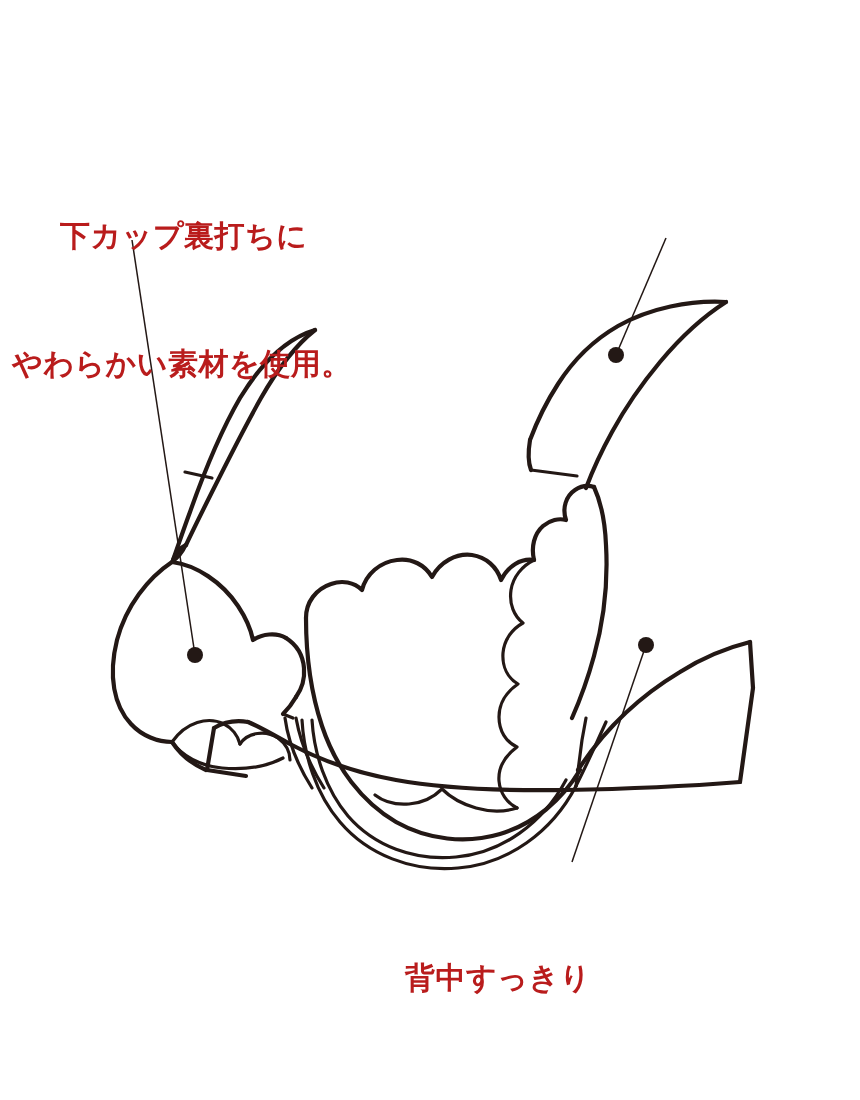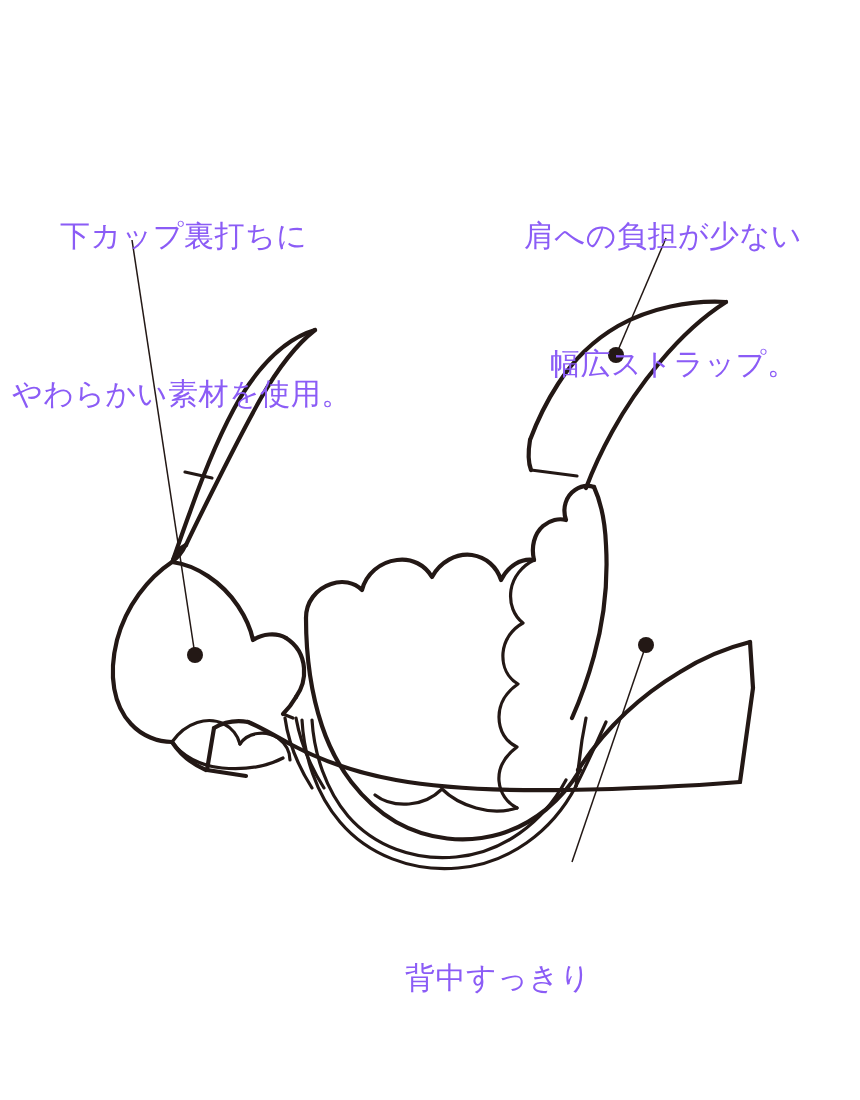--- a/index.html
+++ b/index.html
@@ -11,33 +11,33 @@
   #page {
     position: relative;
     width: 860px;
     height: 1100px;
     background: #ffffff;
     overflow: hidden;
     font-family: "Liberation Sans", "DejaVu Sans", sans-serif;
   }
   .callout {
     position: absolute;
-    color: #8b5cf6;
+    color: #b91c1c;
     font-size: 30px;
     line-height: 1.42;
     letter-spacing: 0.5px;
     white-space: pre;
-    font-weight: 400;
+    font-weight: 700;
   }
   #callout-cup-lining {
     left: 12px;
     top: 130px;
     text-align: left;
   }
-  #callout-cup-lining .line-2 { padding-left: 0px; margin-top: 30px; }
+  #callout-cup-lining .line-2 { padding-left: 0px; }
   #callout-cup-lining .line-1 { padding-left: 48px; }
 
   #callout-wide-strap {
     left: 524px;
     top: 130px;
     text-align: left;
   }
   #callout-wide-strap .line-1 { padding-left: 0px; }
   #callout-wide-strap .line-2 { padding-left: 26px; }
 
@@ -239,22 +239,18 @@
       <line class="leader" x1="646" y1="645" x2="572" y2="862"></line>
       <circle class="dot" cx="646" cy="645" r="8"></circle>
     </g>
   </svg>
 
   <div class="callout" id="callout-cup-lining">
     <span class="line-1">下カップ裏打ちに</span>
     <span class="line-2">やわらかい素材を使用。</span>
   </div>
 
-  <div class="callout" id="callout-wide-strap">
-    <span class="line-1">肩への負担が少ない</span>
-    <span class="line-2">幅広ストラップ。</span>
-  </div>
 
   <div class="callout" id="callout-back-finish">
     <span class="line-2">背中すっきり</span>
   </div>
 
 </div>
 
 </body></html>

